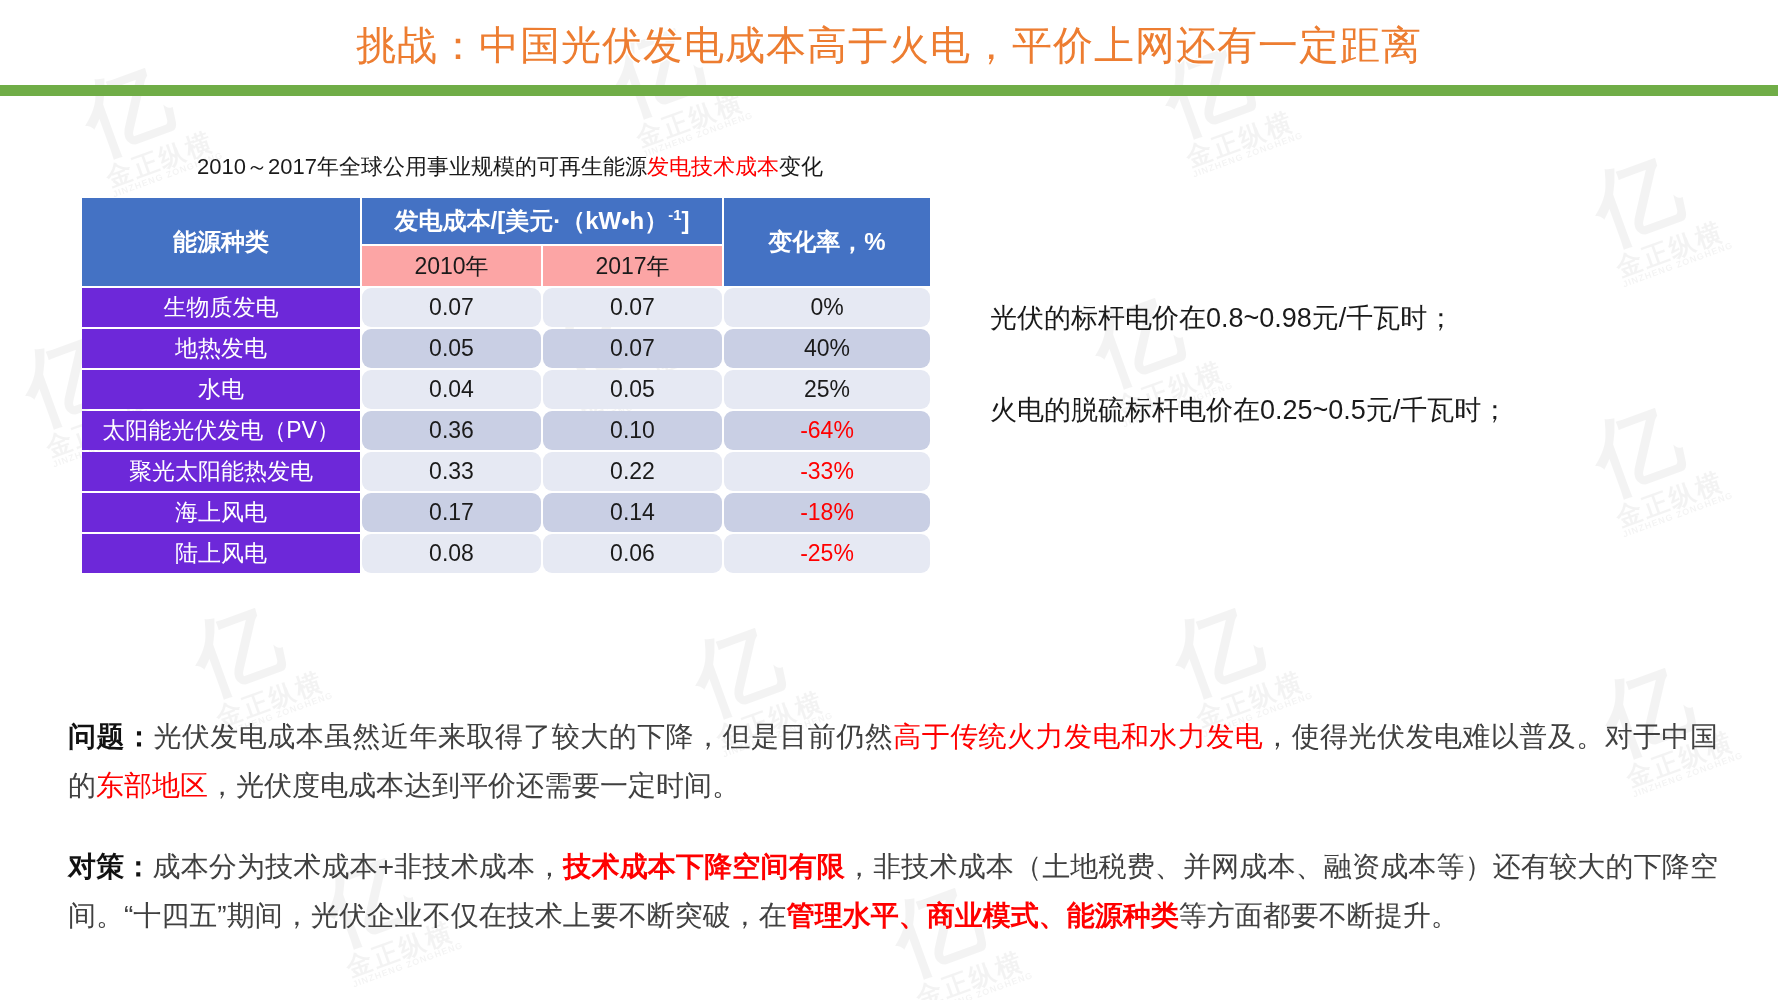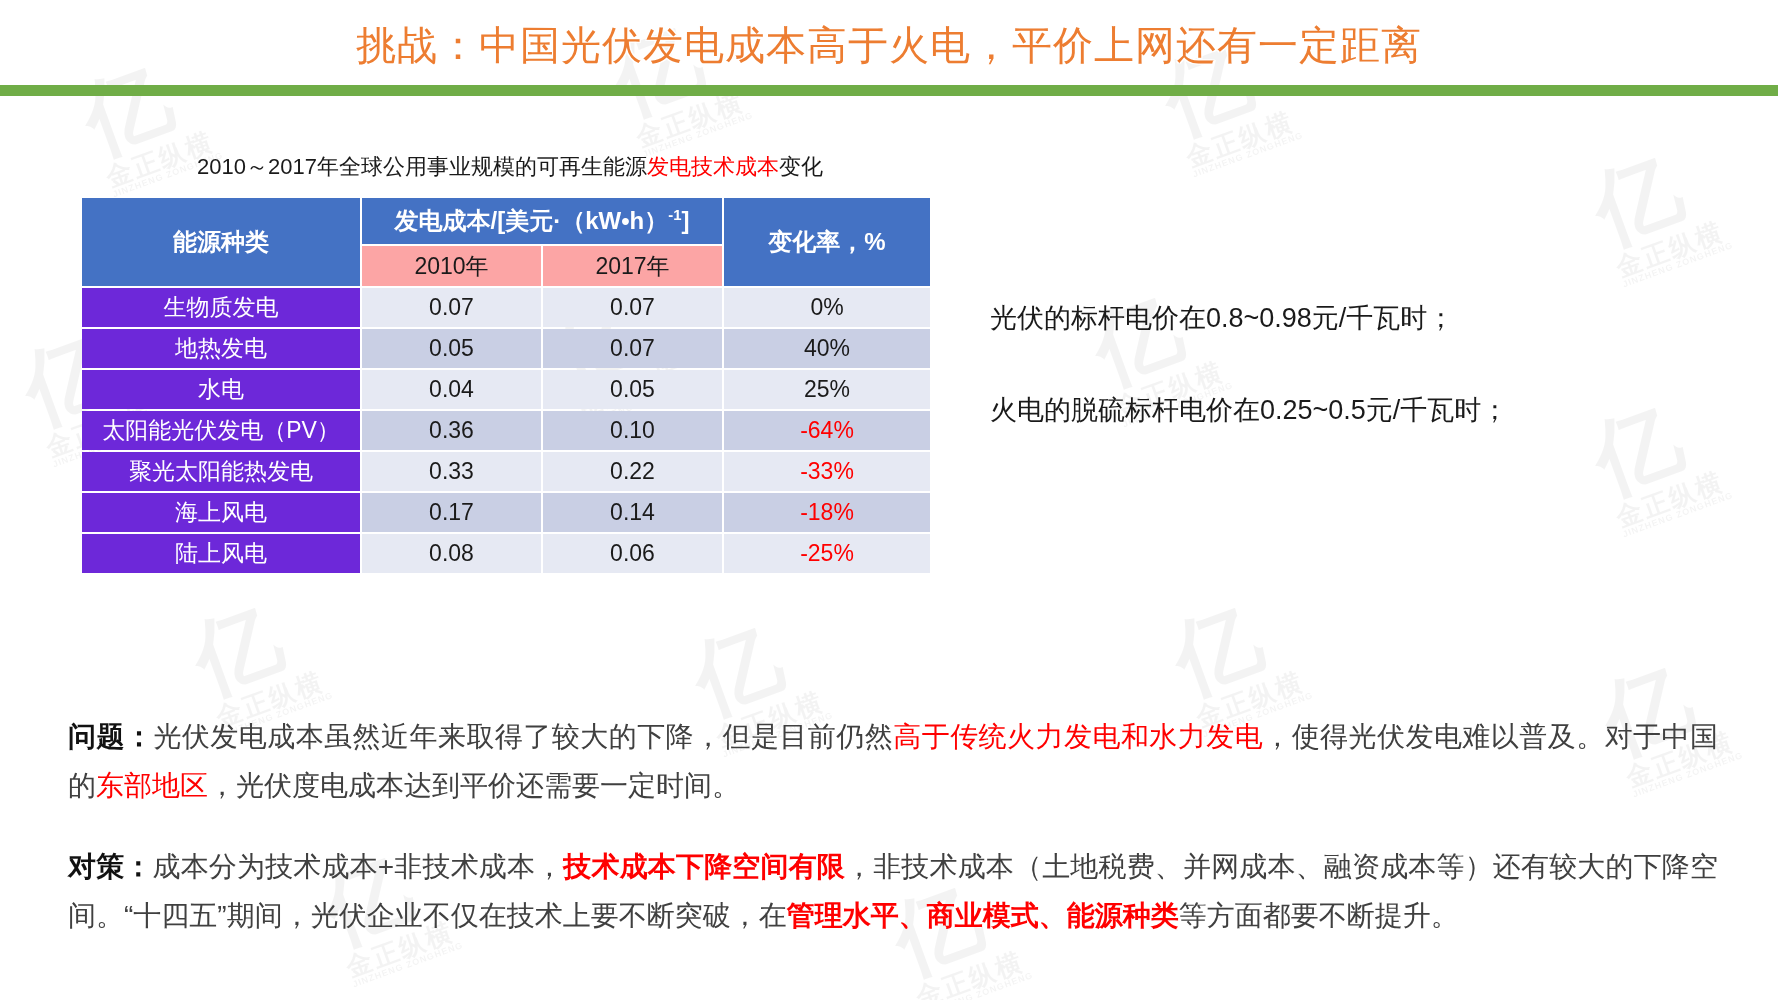--- a/index.html
+++ b/index.html
@@ -107,21 +107,21 @@
     color: #1a1a1a;
     font-size: 24px;
   }
   td.rowname {
     background: #6d28d9;
     color: #FFFFFF;
     font-weight: bold;
     height: 39px;
     font-size: 23px;
   }
-  td.val { height: 39px; color: #1a1a1a; font-size: 24px; }
+  td.val { height: 39px; color: #1a1a1a; font-size: 24px; border-radius: 9px; }
   tr.band-a td.val { background: #E6E9F3; }
   tr.band-b td.val { background: #C9CFE4; }
   td.val.neg { color: #FF0000; }
   .col-y { width: 186px; }
 
   
   #side-notes {
     position: absolute;
     left: 990px; top: 300px;
     width: 760px;

